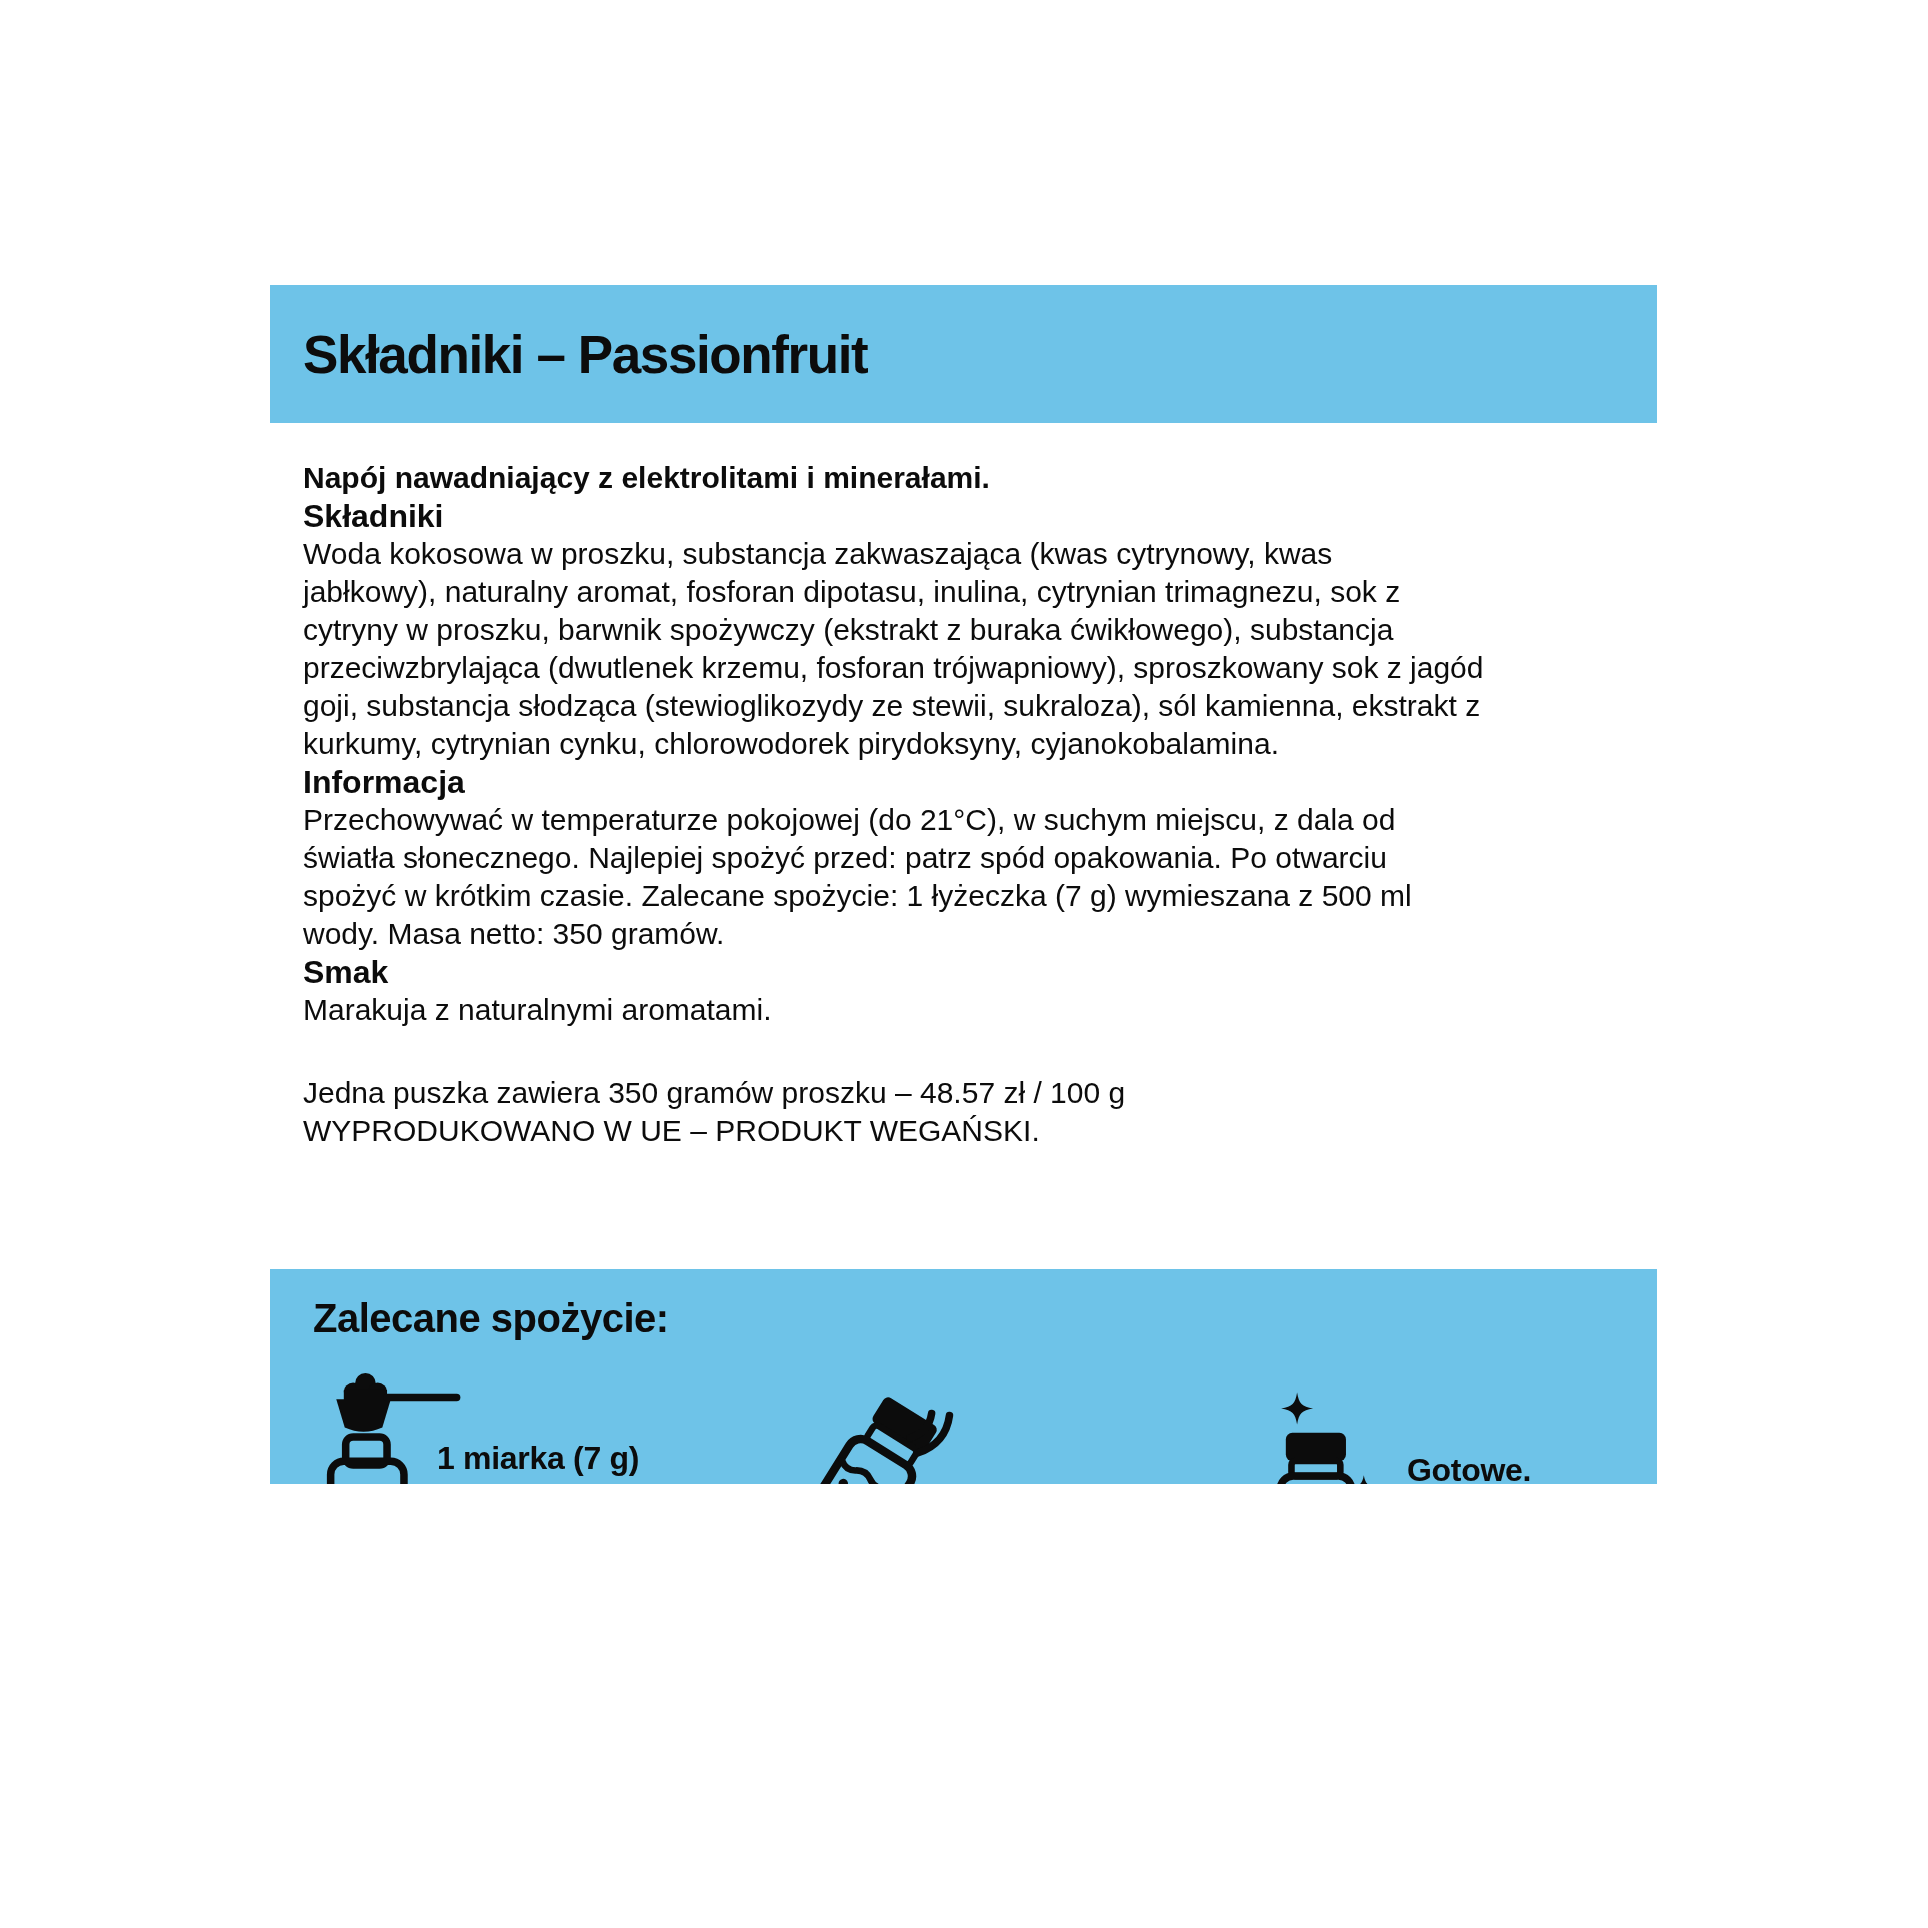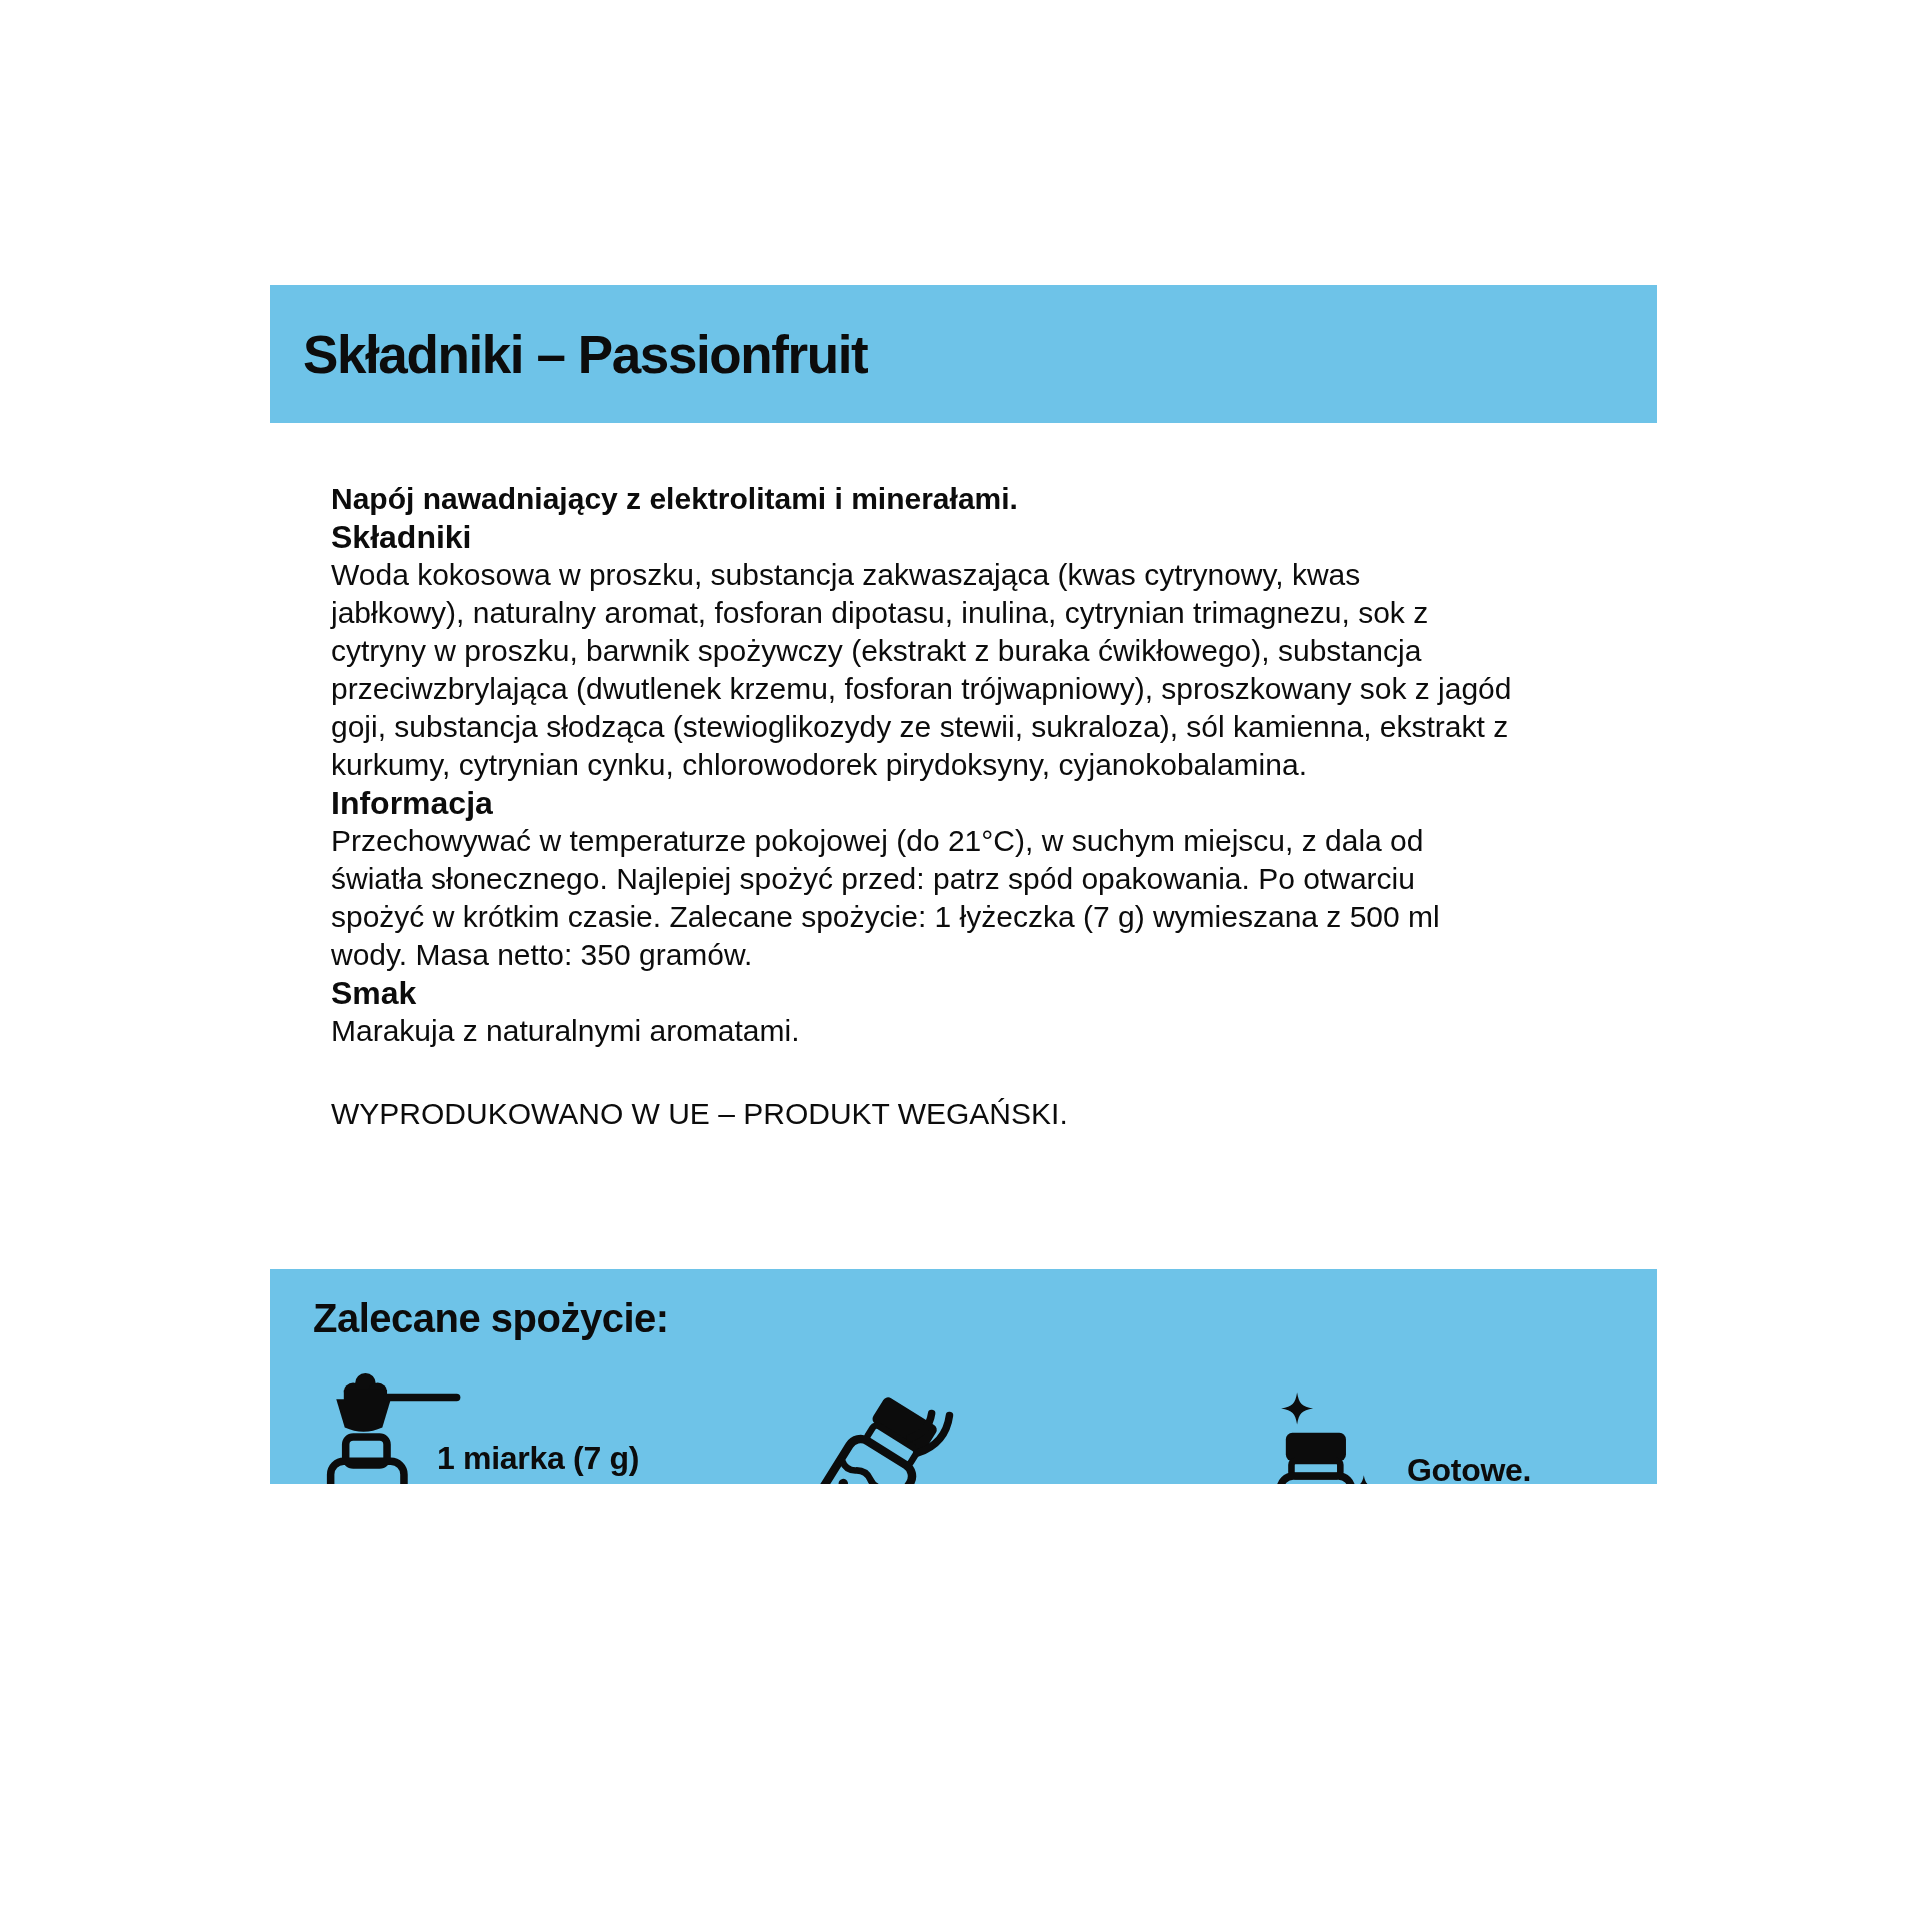--- a/index.html
+++ b/index.html
@@ -26,22 +26,22 @@
     box-sizing:border-box;padding-left:33px;
   }
   .title-bar h1{
     margin:0;
     font-size:53px;line-height:53px;
     font-weight:800;
     letter-spacing:-1.4px;
   }
   
   .content{
-    position:absolute;left:303px;top:480px;width:1375px;
-    font-size:30px;line-height:38px;margin-left:28px;
+    position:absolute;left:303px;top:459px;width:1375px;
+    font-size:30px;line-height:38px;
   }
   .content p,.content h2{
     margin:0;white-space:pre;
   }
   .intro{font-weight:700;margin-bottom:43px;}
   .content h2{font-size:32px;line-height:38px;font-weight:700;}
   .price-block{margin-top:45px;}
   
   .usage-box{
     position:absolute;left:270px;top:1269px;
@@ -96,20 +96,21 @@
 spożyć w krótkim czasie. Zalecane spożycie: 1 łyżeczka (7 g) wymieszana z 500 ml
 wody. Masa netto: 350 gramów.</p>
     </section>
 
     <section>
       <h2>Smak</h2>
       <p>Marakuja z naturalnymi aromatami.</p>
     </section>
 
     <div class="price-block">
+      <p>Jedna puszka zawiera 350 gramów proszku – 48.57 zł / 100 g</p>
       <p>WYPRODUKOWANO W UE – PRODUKT WEGAŃSKI.</p>
     </div>
   </main>
 
   <section class="usage-box">
     <h2 class="usage-heading">Zalecane spożycie:</h2>
 
     <svg id="step1-icon" class="step-icon" width="141" height="231" viewBox="0 0 150 245" xmlns="http://www.w3.org/2000/svg">
 
       <circle class="fill" cx="30" cy="26" r="10"></circle>

